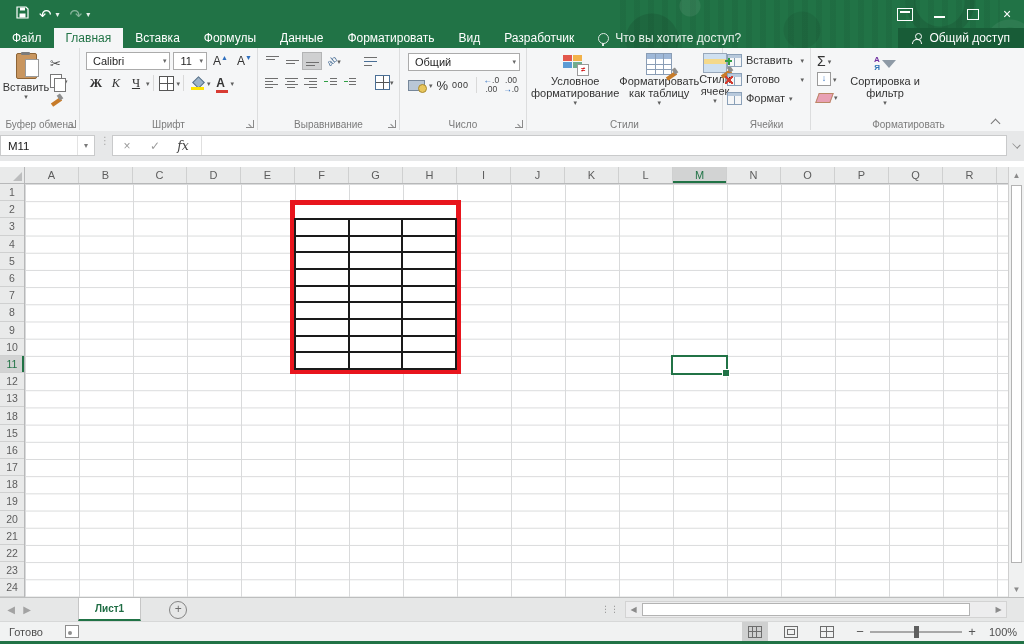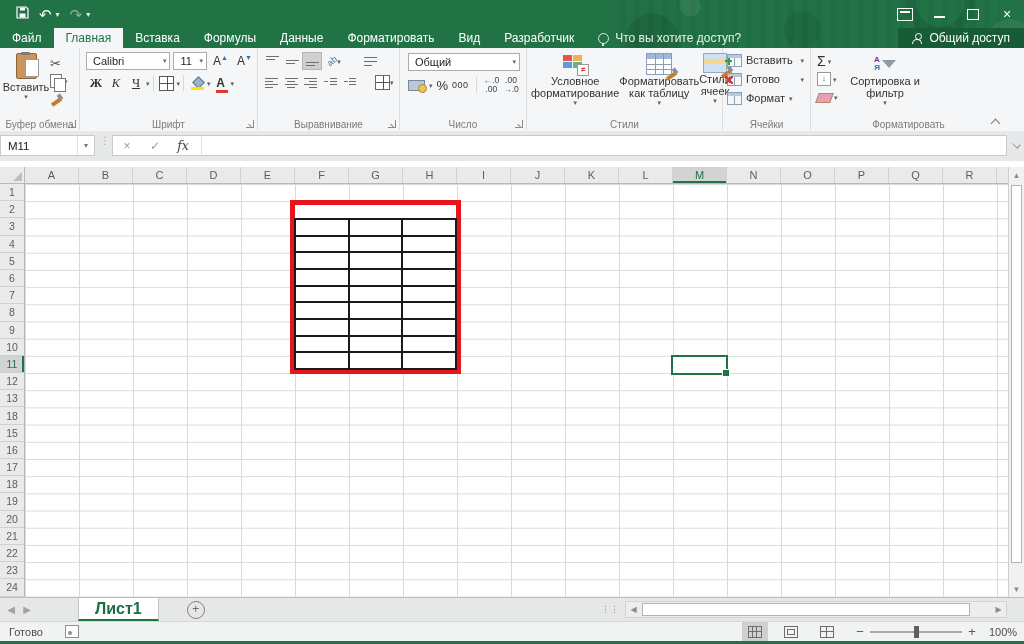--- a/index.html
+++ b/index.html
@@ -183,21 +183,21 @@
 
   
   .vscroll{position:absolute;top:167px;right:0;width:16px;height:430px;background:#f0f1f1;border-left:1px solid #cfcfcf;box-sizing:border-box;}
   .vs-up,.vs-dn{position:absolute;left:0;right:0;height:16px;display:flex;align-items:center;justify-content:center;color:#8b8b8b;font-size:8px;}
   .vs-up{top:0;} .vs-dn{bottom:0;}
   .vs-thumb{position:absolute;left:2px;right:2px;top:18px;height:378px;background:#fff;border:1px solid #b3b3b3;box-sizing:border-box;}
 
   
   .sheetbar{position:absolute;top:597px;left:0;width:1024px;height:24px;background:#e6e7e7;border-top:1px solid #bdbebe;box-sizing:border-box;display:flex;align-items:stretch;}
   .navarr{width:22px;display:flex;align-items:center;justify-content:center;color:#a3a3a3;font-size:10px;}
-  .sheettab{margin-left:40px;padding:0 16px;background:#fff;border-left:1px solid #c6c6c6;border-right:1px solid #c6c6c6;border-bottom:2px solid #217346;box-sizing:border-box;display:flex;align-items:center;color:#1e6c43;font-weight:bold;font-size:16px;}
+  .sheettab{margin-left:40px;padding:0 16px;background:#fff;border-left:1px solid #c6c6c6;border-right:1px solid #c6c6c6;border-bottom:2px solid #217346;box-sizing:border-box;display:flex;align-items:center;color:#1e6c43;font-weight:bold;font-size:10px;}
   .addsheet{width:16px;height:16px;border:1px solid #848484;border-radius:50%;color:#6d6d6d;font-size:12px;line-height:14px;text-align:center;align-self:center;margin-left:28px;}
   .hgrip{align-self:center;margin-left:auto;color:#9a9a9a;font-size:9px;line-height:3px;margin-right:6px;}
   .hscroll{align-self:center;width:382px;height:17px;background:#ededee;border:1px solid #d3d3d3;position:relative;margin-right:17px;box-sizing:border-box;}
   .hs-l,.hs-r{position:absolute;top:0;bottom:0;width:15px;display:flex;align-items:center;justify-content:center;color:#8b8b8b;font-size:8px;}
   .hs-l{left:0;} .hs-r{right:0;}
   .hs-thumb{position:absolute;left:16px;right:36px;top:1px;bottom:1px;background:#fff;border:1px solid #b3b3b3;}
 
   
   .statusbar{position:absolute;top:621px;left:0;width:1024px;height:20px;background:#f1f2f2;border-top:1px solid #d7d8d8;box-sizing:border-box;display:flex;align-items:center;font-size:11px;color:#4e4e4e;}
   .ready{padding-left:9px;text-align:right;}

